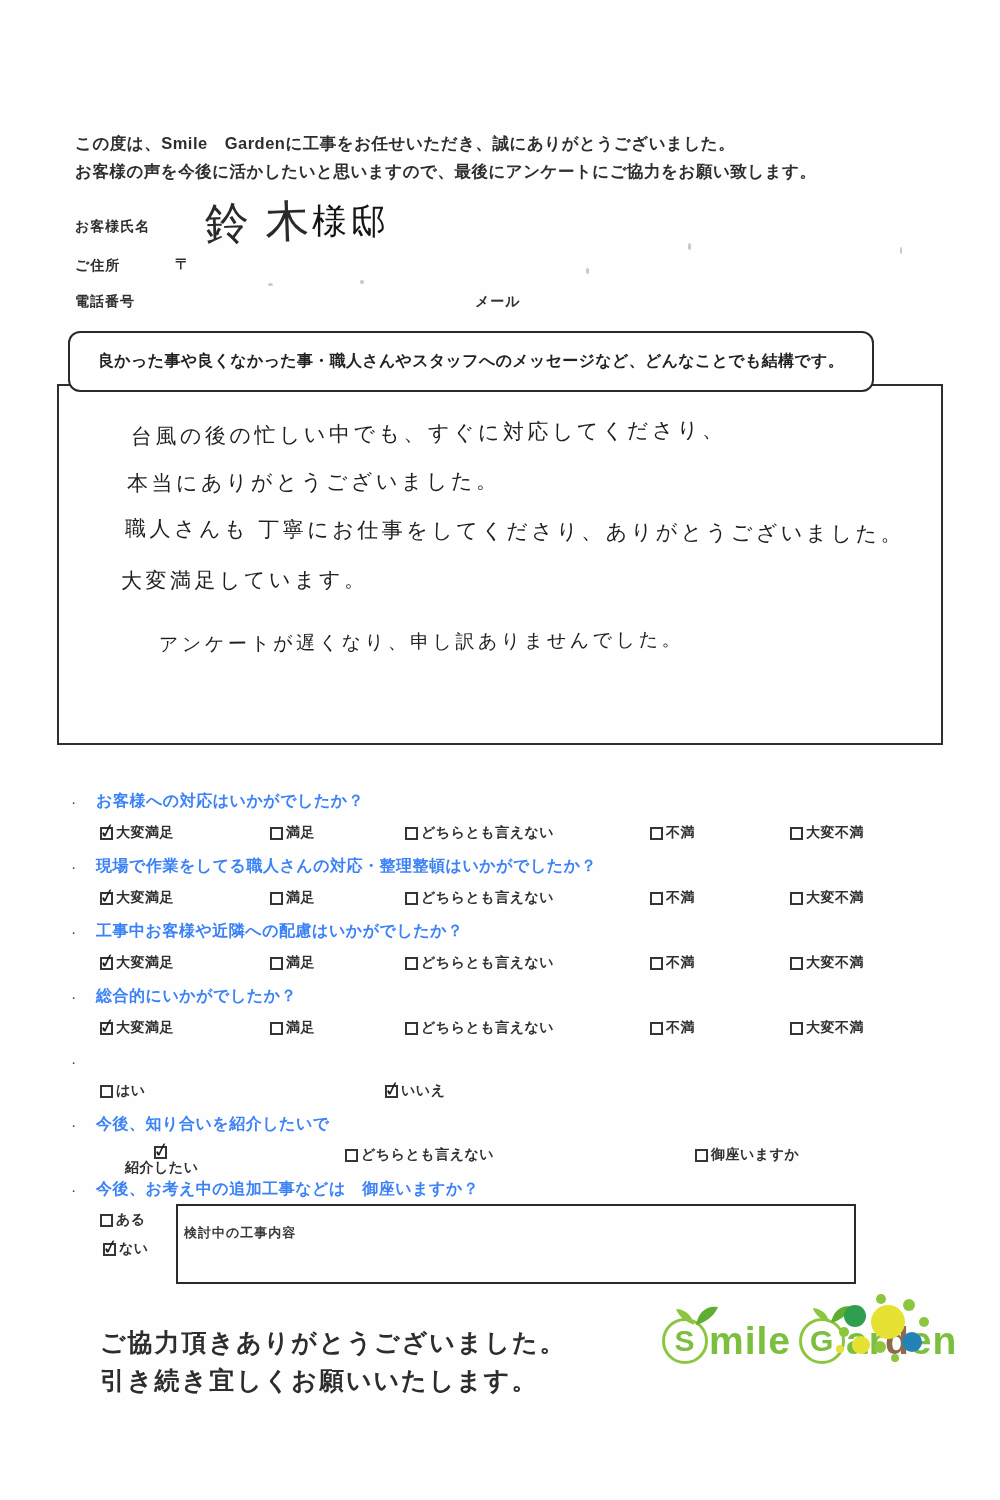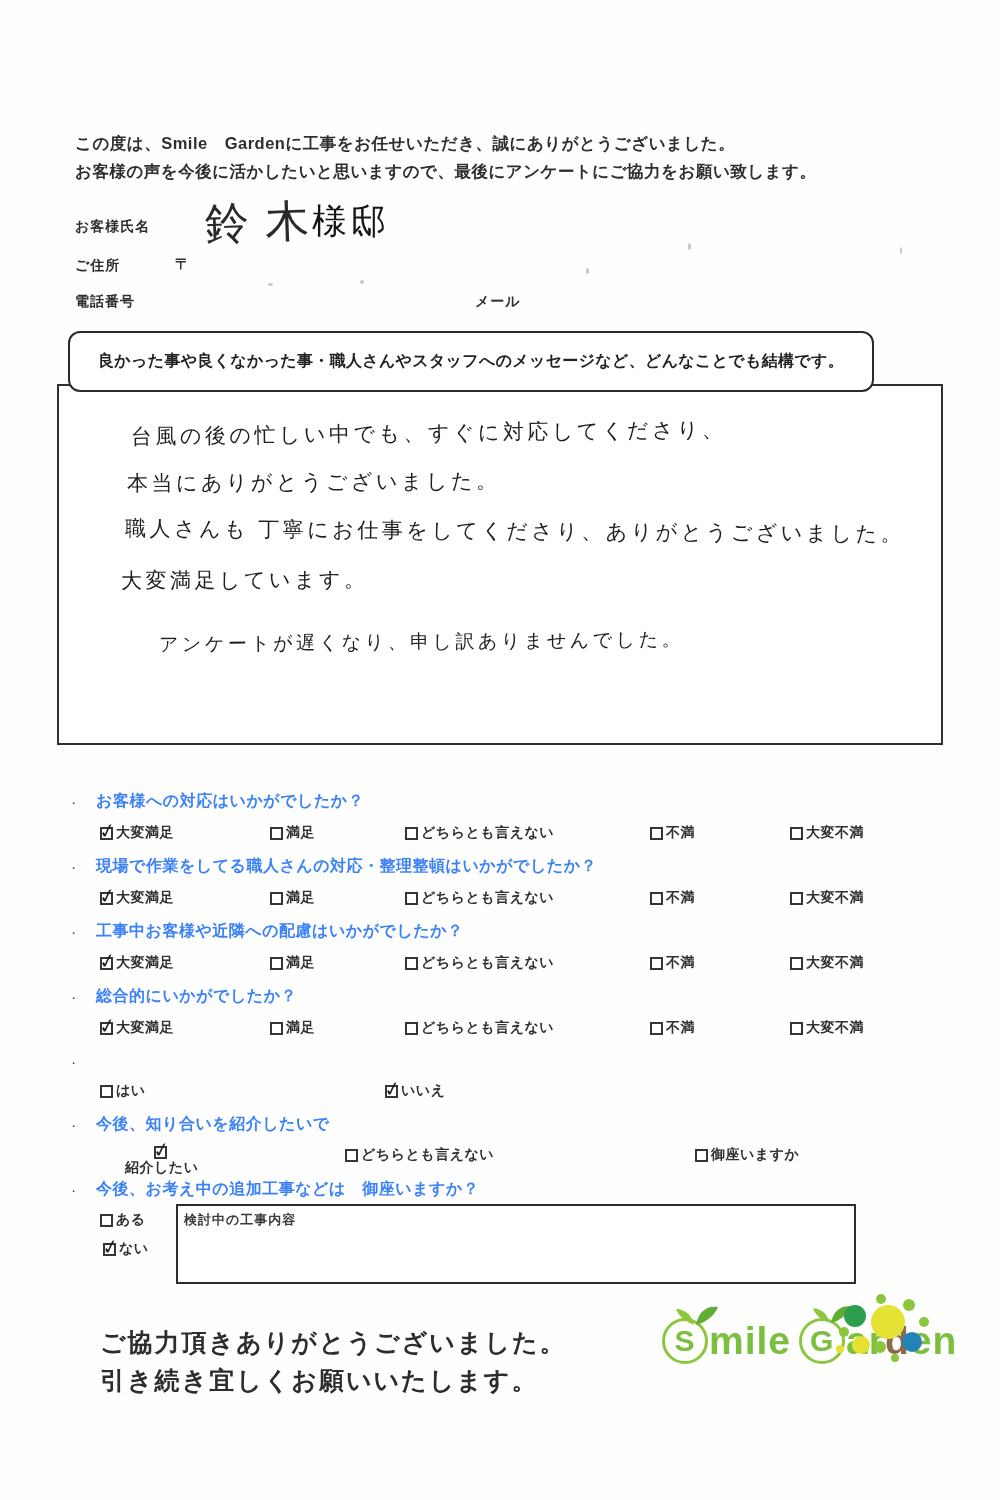--- a/index.html
+++ b/index.html
@@ -50,21 +50,21 @@
     position:relative; margin-right:3px; background:#fff; flex:0 0 auto;
   }
   .cb.checked::after {
     content:"✓"; position:absolute; left:-3px; top:-10px;
     font-size:20px; font-weight:700; color:#1e1e1e; transform:rotate(-10deg);
   }
 
   
   .work-box {
     left:176px; top:1204px; width:680px; height:80px;
-    border:2.5px solid #2b2b2b; background:#fff; padding:4px 6px;
+    border:2.5px solid #2b2b2b; background:#fff; padding:17px 6px;
   }
   .work-box-label { font-size:13px; font-weight:700; color:#3a3a3a; letter-spacing:1px; }
 
   
   .footer-line { font-size:25px; font-weight:700; color:#2d2d2d; letter-spacing:2px; }
 
   
   .logo { left:662px; top:1318px; display:flex; align-items:center; }
   .logo-text { font-size:39px; font-weight:700; color:#7cbf3f; letter-spacing:1px; }
   .letter-circle {

